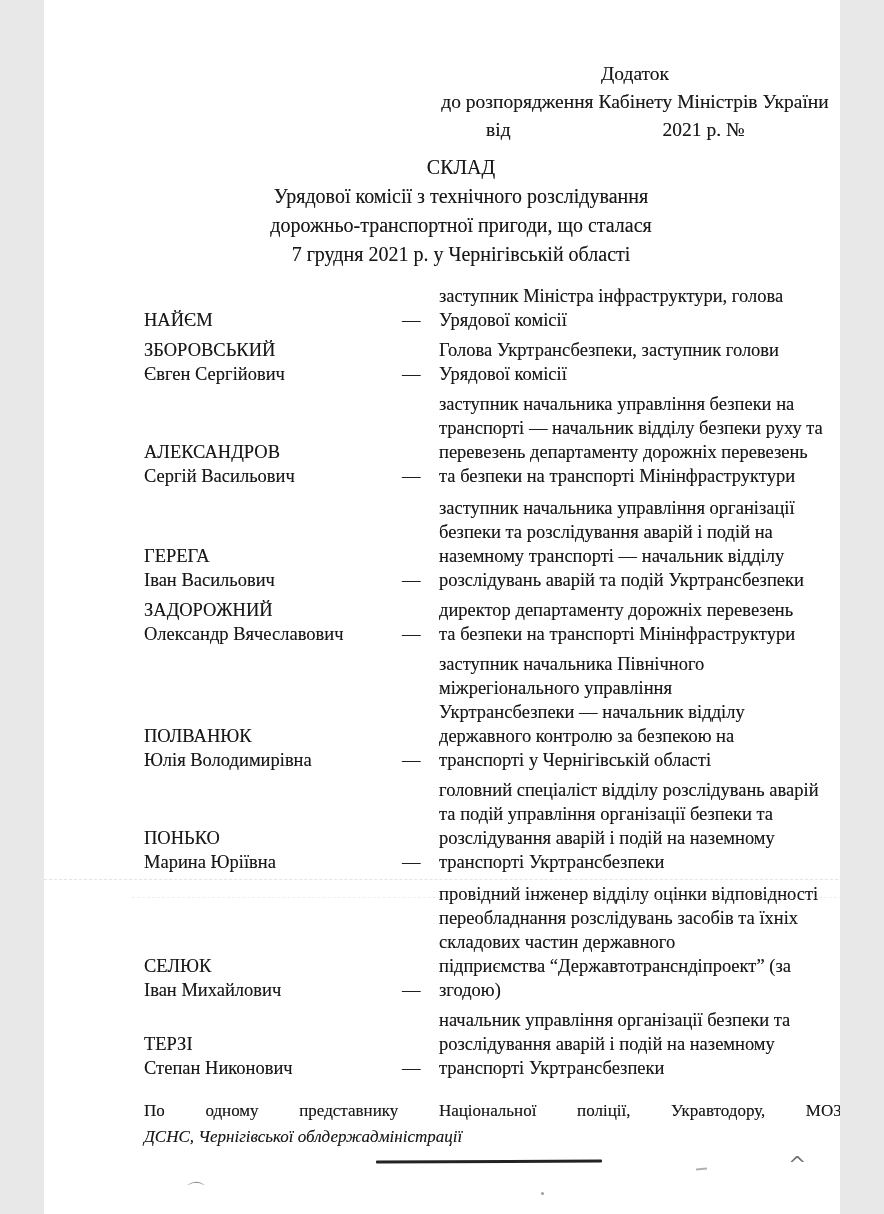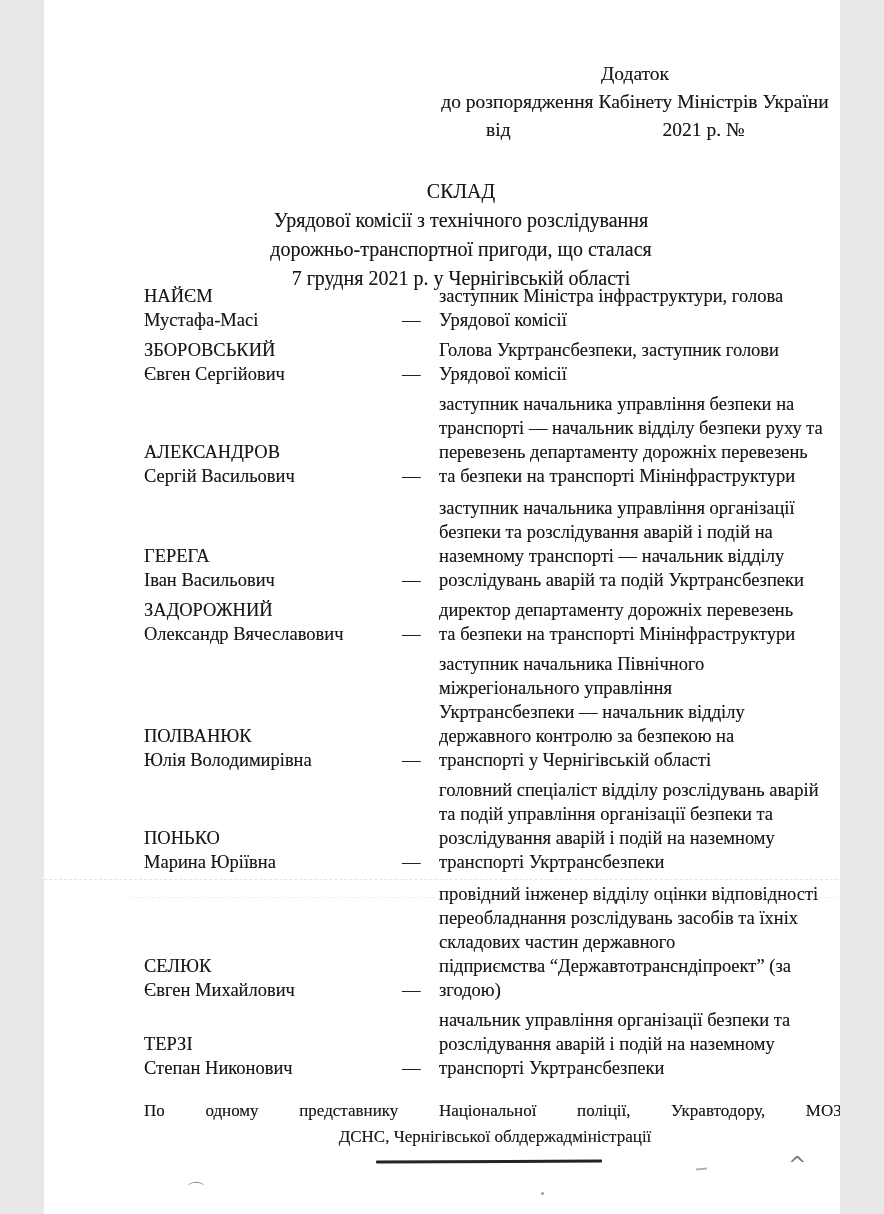--- a/index.html
+++ b/index.html
@@ -19,38 +19,38 @@
     position:absolute; left:368px; top:60px; width:446px;
     text-align:center; font-size:19.5px; line-height:28px;
     white-space:nowrap;
   }
   .header-line3 { display:flex; text-align:left; }
   .header-line3 .prefix { margin-left:74px; }
   .header-line3 .suffix { margin-left:152px; }
 
   
   .title {
-    position:absolute; left:100px; top:177px; width:634px;
+    position:absolute; left:100px; top:153px; width:634px;
     text-align:center; font-size:20px; line-height:29px;
     white-space:nowrap;
   }
 
   
   .members { position:absolute; left:100px; top:284px; width:716px; }
   .member { display:flex; align-items:flex-end; font-size:18.5px; line-height:24px; margin-bottom:6px; }
   .member.gap-before { margin-top:8px; }
   .m-name { width:258px; flex:0 0 258px; }
   .m-surname, .m-given { display:block; }
   .m-dash { width:37px; flex:0 0 37px; }
   .m-role { width:421px; flex:0 0 421px; white-space:pre-line; }
 
   
   .footer { position:absolute; left:100px; top:1098px; width:702px; font-size:17px; line-height:26px; }
   .footer .just { text-align:justify; text-align-last:justify; }
-  .footer .plain { text-align:center; }
+  .footer .plain { text-align:left;font-style:italic; }
 
   
   .bottom-rule {
     position:absolute; left:332px; top:1160px; width:226px; height:2.5px;
     background:#232323; transform:rotate(-.2deg); border-radius:1px;
   }
 
   
   .artifact { position:absolute; pointer-events:none; text-shadow:none; }
   .streak1 { left:0; top:879px; width:884px; border-top:1px dashed #cfcfcf; opacity:.55; }
@@ -80,21 +80,20 @@
     <div>Урядової комісії з технічного розслідування</div>
     <div>дорожньо-транспортної пригоди, що сталася</div>
     <div>7 грудня 2021 р. у Чернігівській області</div>
   </div>
 
   <div class="members">
 
     <div class="member">
       <div class="m-name">
         <span class="m-surname">НАЙЄМ</span>
-        <span class="m-given">Мустафа-Масі</span>
       </div>
       <div class="m-dash">—</div>
       <div class="m-role">заступник Міністра інфраструктури, голова
 Урядової комісії</div>
     </div>
 
     <div class="member">
       <div class="m-name">
         <span class="m-surname">ЗБОРОВСЬКИЙ</span>
         <span class="m-given">Євген Сергійович</span>
@@ -159,21 +158,21 @@
       <div class="m-dash">—</div>
       <div class="m-role">головний спеціаліст відділу розслідувань аварій
 та подій управління організації безпеки та
 розслідування аварій і подій на наземному
 транспорті Укртрансбезпеки</div>
     </div>
 
     <div class="member gap-before">
       <div class="m-name">
         <span class="m-surname">СЕЛЮК</span>
-        <span class="m-given">Євген Михайлович</span>
+        <span class="m-given">Іван Михайлович</span>
       </div>
       <div class="m-dash">—</div>
       <div class="m-role">провідний інженер відділу оцінки відповідності
 переобладнання розслідувань засобів та їхніх
 складових частин державного
 підприємства “Державтотрансндіпроект” (за
 згодою)</div>
     </div>
 
     <div class="member">

